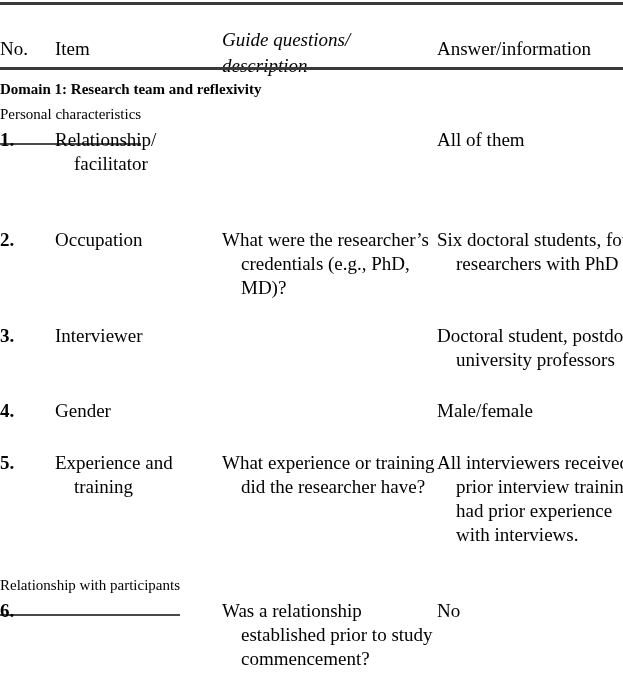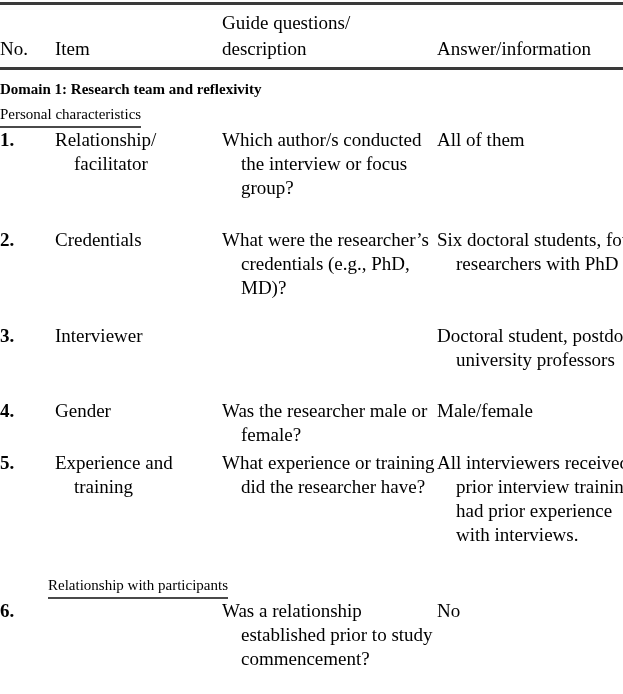--- a/index.html
+++ b/index.html
@@ -39,34 +39,34 @@
 
   
   .thead { position: absolute; top: 10px; left: 0; width: 623px; height: 52px; }
   .thead .cell {
     font-size: 19px;
     line-height: 26px;
   }
   .thead .col-no,
   .thead .col-item,
   .thead .col-ans { top: 26px; }
-  .thead .col-guide { top: 0px; }
+  .thead .col-guide { top: 17px; font-style: italic; }
 
   
   .section-head {
     position: absolute;
     left: 0;
     font-size: 15px;
     line-height: 22px;
     white-space: nowrap;
   }
   .section-head.bold { font-weight: bold; }
   .section-head.underlined {
     border-bottom: 2px solid #4a4a4a;
-    padding-bottom: 1px;
+    padding-bottom: 18px;
     display: inline-block;
   }
 
   
   .row { position: absolute; left: 0; width: 623px; }
   .row .cell {
     font-size: 19px;
     line-height: 24px;
   }
   .cell { position: absolute; top: 0; }
@@ -97,52 +97,50 @@
 
   <div class="section-head bold" style="top:78px;">Domain 1: Research team and reflexivity</div>
 
   <div style="position:absolute; top:103px; left:0;">
     <span class="section-head underlined" style="position:static;">Personal characteristics</span>
   </div>
 
   <div class="row" style="top:128px; height:100px;">
     <div class="cell col-no num">1.</div>
     <div class="cell col-item hang">Relationship/ facilitator</div>
-    <div class="cell col-guide hang">Which author/s conducted the interview or focus group?</div>
     <div class="cell col-ans hang">All of them</div>
   </div>
 
   <div class="row" style="top:228px; height:100px;">
     <div class="cell col-no num">2.</div>
-    <div class="cell col-item hang">Credentials</div>
+    <div class="cell col-item hang">Occupation</div>
     <div class="cell col-guide hang">What were the researcher’s credentials (e.g., PhD, MD)?</div>
     <div class="cell col-ans hang">Six doctoral students, four researchers with PhD</div>
   </div>
 
   <div class="row" style="top:324px; height:76px;">
     <div class="cell col-no num">3.</div>
     <div class="cell col-item hang">Interviewer</div>
     <div class="cell col-ans hang">Doctoral student, postdoc, university professors</div>
   </div>
 
   <div class="row" style="top:399px; height:52px;">
     <div class="cell col-no num">4.</div>
     <div class="cell col-item hang">Gender</div>
-    <div class="cell col-guide hang">Was the researcher male or female?</div>
     <div class="cell col-ans hang">Male/female</div>
   </div>
 
   <div class="row" style="top:451px; height:124px;">
     <div class="cell col-no num">5.</div>
     <div class="cell col-item hang">Experience and training</div>
     <div class="cell col-guide hang">What experience or training did the researcher have?</div>
     <div class="cell col-ans hang">All interviewers received prior interview training/ had prior experience with interviews.</div>
   </div>
 
-  <div style="position:absolute; top:574px; left:0;margin-left:48px;">
+  <div style="position:absolute; top:574px; left:0;">
     <span class="section-head underlined" style="position:static;">Relationship with participants</span>
   </div>
 
   <div class="row" style="top:599px; height:96px;">
     <div class="cell col-no num">6.</div>
     <div class="cell col-guide hang">Was a relationship established prior to study commencement?</div>
     <div class="cell col-ans hang">No</div>
   </div>
 
 </div>

